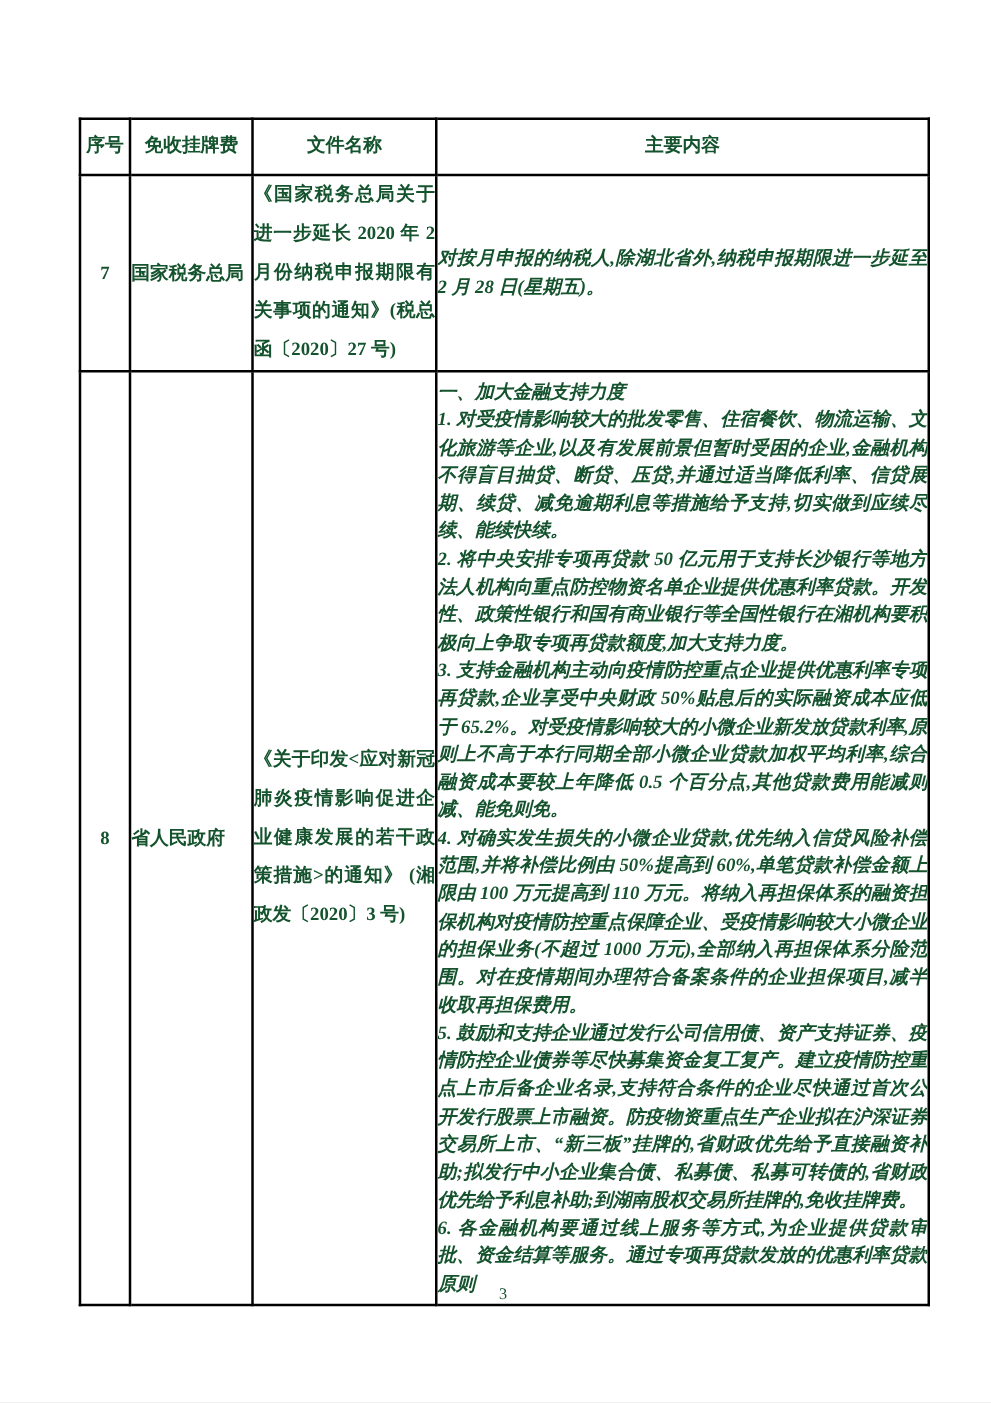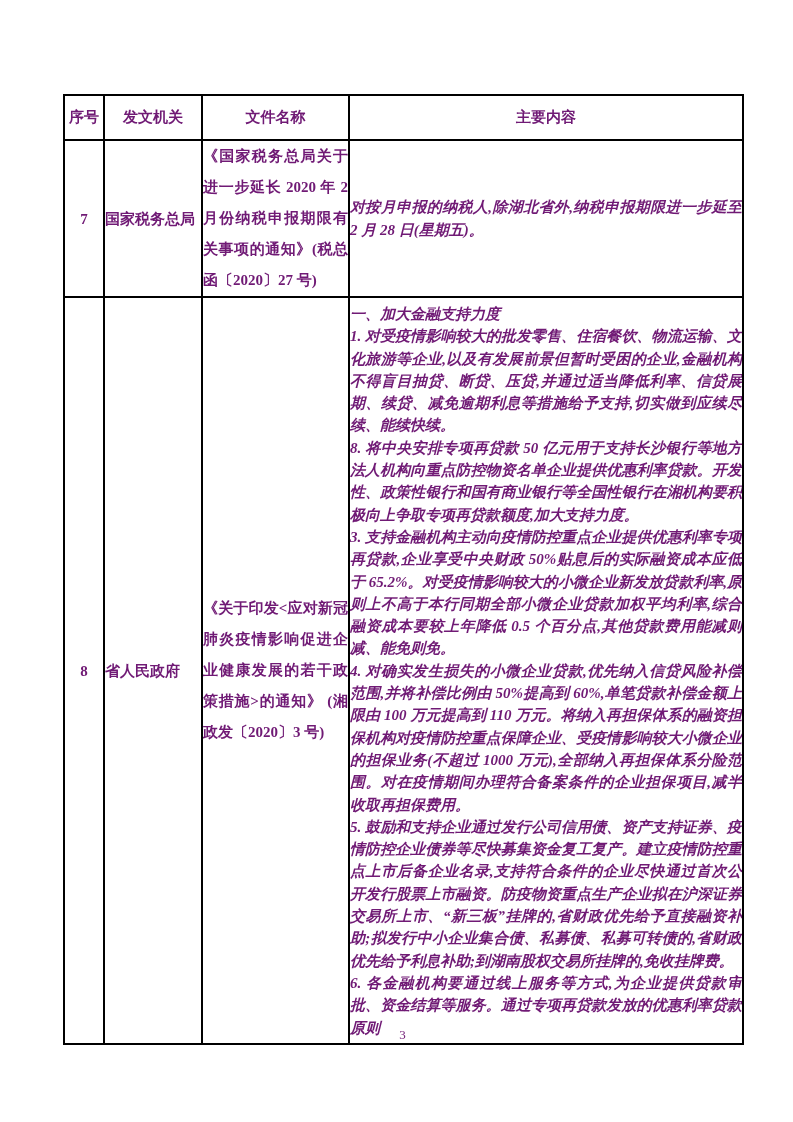--- a/index.html
+++ b/index.html
@@ -3,21 +3,21 @@
 <meta charset="utf-8">
 <style>
   html, body { margin: 0; padding: 0; background: #e8e8e8; }
   .page {
     position: relative;
     width: 793px;
     height: 1122px;
     margin: 0 auto;
     background: #ffffff;
     overflow: hidden;
-    color: #701a75;
+    color: #14532d;
     font-family: "Liberation Serif", "DejaVu Serif", serif;
   }
   .doc-table {
     position: absolute;
     left: 63px;
     top: 94px;
     width: 679px;
     border-collapse: collapse;
     table-layout: fixed;
   }
@@ -74,42 +74,42 @@
   <table class="doc-table">
     <colgroup>
       <col class="c1">
         <col class="c2">
         <col class="c3">
         <col class="c4">
     </colgroup>
     <thead>
       <tr>
         <th class="th-index">序号</th>
-        <th>发文机关</th>
+        <th>免收挂牌费</th>
         <th>文件名称</th>
         <th>主要内容</th>
       </tr>
     </thead>
     <tbody>
       <tr class="row-7">
         <td class="cell-index">7</td>
         <td class="cell-agency">国家税务总局</td>
         <td class="cell-doc">《国家税务总局关于进一步延长 2020 年 2 月份纳税申报期限有关事项的通知》(税总函〔2020〕27 号)</td>
         <td class="cell-content">
           <p>对按月申报的纳税人,除湖北省外,纳税申报期限进一步延至 2 月 28 日(星期五)。</p>
         </td>
       </tr>
       <tr class="row-8">
         <td class="cell-index">8</td>
         <td class="cell-agency">省人民政府</td>
         <td class="cell-doc">《关于印发&lt;应对新冠肺炎疫情影响促进企业健康发展的若干政策措施&gt;的通知》 (湘政发〔2020〕3 号)</td>
         <td class="cell-content">
           <p>一、加大金融支持力度</p>
           <p>1. 对受疫情影响较大的批发零售、住宿餐饮、物流运输、文化旅游等企业,以及有发展前景但暂时受困的企业,金融机构不得盲目抽贷、断贷、压贷,并通过适当降低利率、信贷展期、续贷、减免逾期利息等措施给予支持,切实做到应续尽续、能续快续。</p>
-          <p>8. 将中央安排专项再贷款 50 亿元用于支持长沙银行等地方法人机构向重点防控物资名单企业提供优惠利率贷款。开发性、政策性银行和国有商业银行等全国性银行在湘机构要积极向上争取专项再贷款额度,加大支持力度。</p>
+          <p>2. 将中央安排专项再贷款 50 亿元用于支持长沙银行等地方法人机构向重点防控物资名单企业提供优惠利率贷款。开发性、政策性银行和国有商业银行等全国性银行在湘机构要积极向上争取专项再贷款额度,加大支持力度。</p>
           <p>3. 支持金融机构主动向疫情防控重点企业提供优惠利率专项再贷款,企业享受中央财政 50%贴息后的实际融资成本应低于 65.2%。对受疫情影响较大的小微企业新发放贷款利率,原则上不高于本行同期全部小微企业贷款加权平均利率,综合融资成本要较上年降低 0.5 个百分点,其他贷款费用能减则减、能免则免。</p>
           <p>4. 对确实发生损失的小微企业贷款,优先纳入信贷风险补偿范围,并将补偿比例由 50%提高到 60%,单笔贷款补偿金额上限由 100 万元提高到 110 万元。将纳入再担保体系的融资担保机构对疫情防控重点保障企业、受疫情影响较大小微企业的担保业务(不超过 1000 万元),全部纳入再担保体系分险范围。对在疫情期间办理符合备案条件的企业担保项目,减半收取再担保费用。</p>
           <p>5. 鼓励和支持企业通过发行公司信用债、资产支持证券、疫情防控企业债券等尽快募集资金复工复产。建立疫情防控重点上市后备企业名录,支持符合条件的企业尽快通过首次公开发行股票上市融资。防疫物资重点生产企业拟在沪深证券交易所上市、“新三板”挂牌的,省财政优先给予直接融资补助;拟发行中小企业集合债、私募债、私募可转债的,省财政优先给予利息补助;到湖南股权交易所挂牌的,免收挂牌费。</p>
           <p>6. 各金融机构要通过线上服务等方式,为企业提供贷款审批、资金结算等服务。通过专项再贷款发放的优惠利率贷款原则</p>
         </td>
       </tr>
     </tbody>
   </table>
 
   <div class="page-number">3</div>

